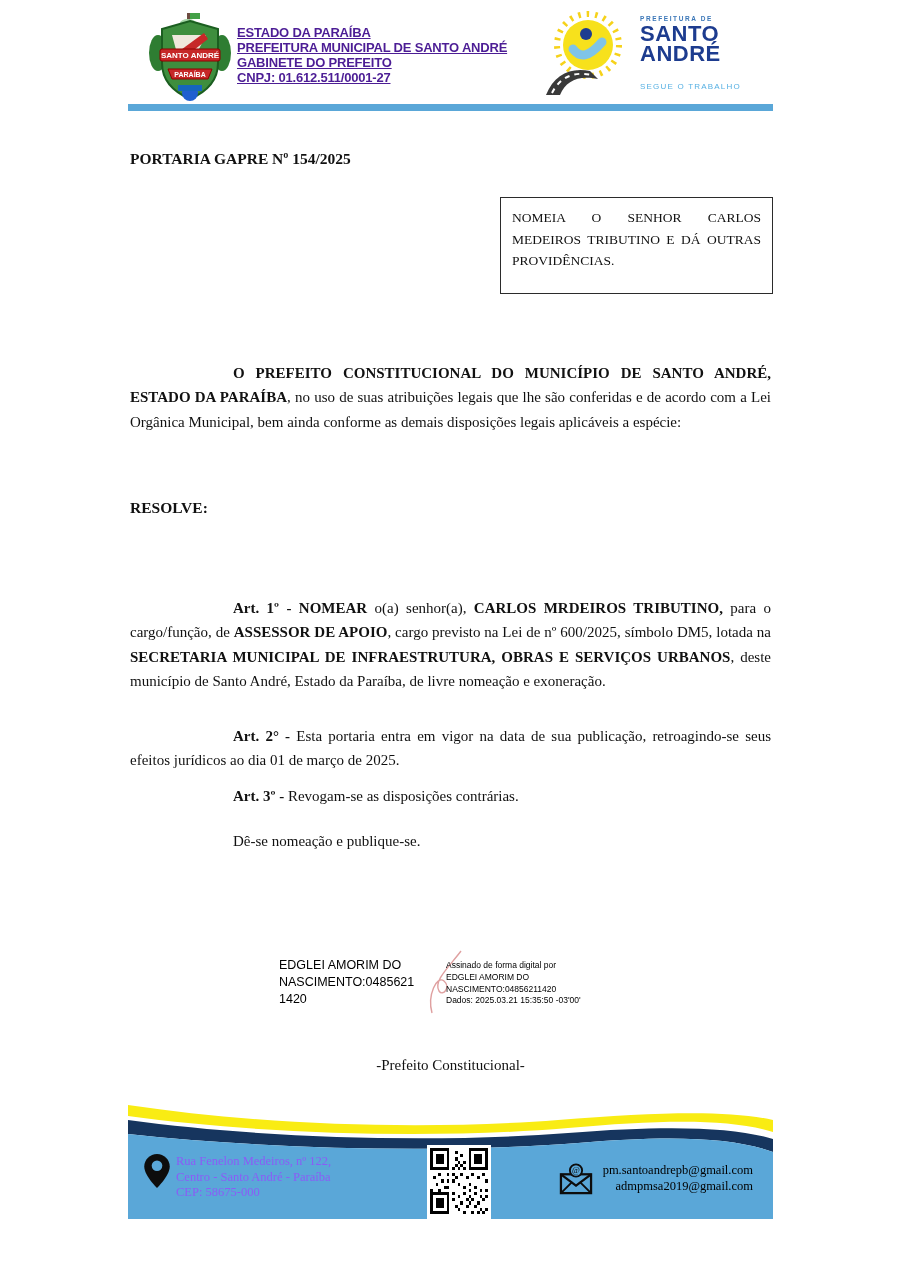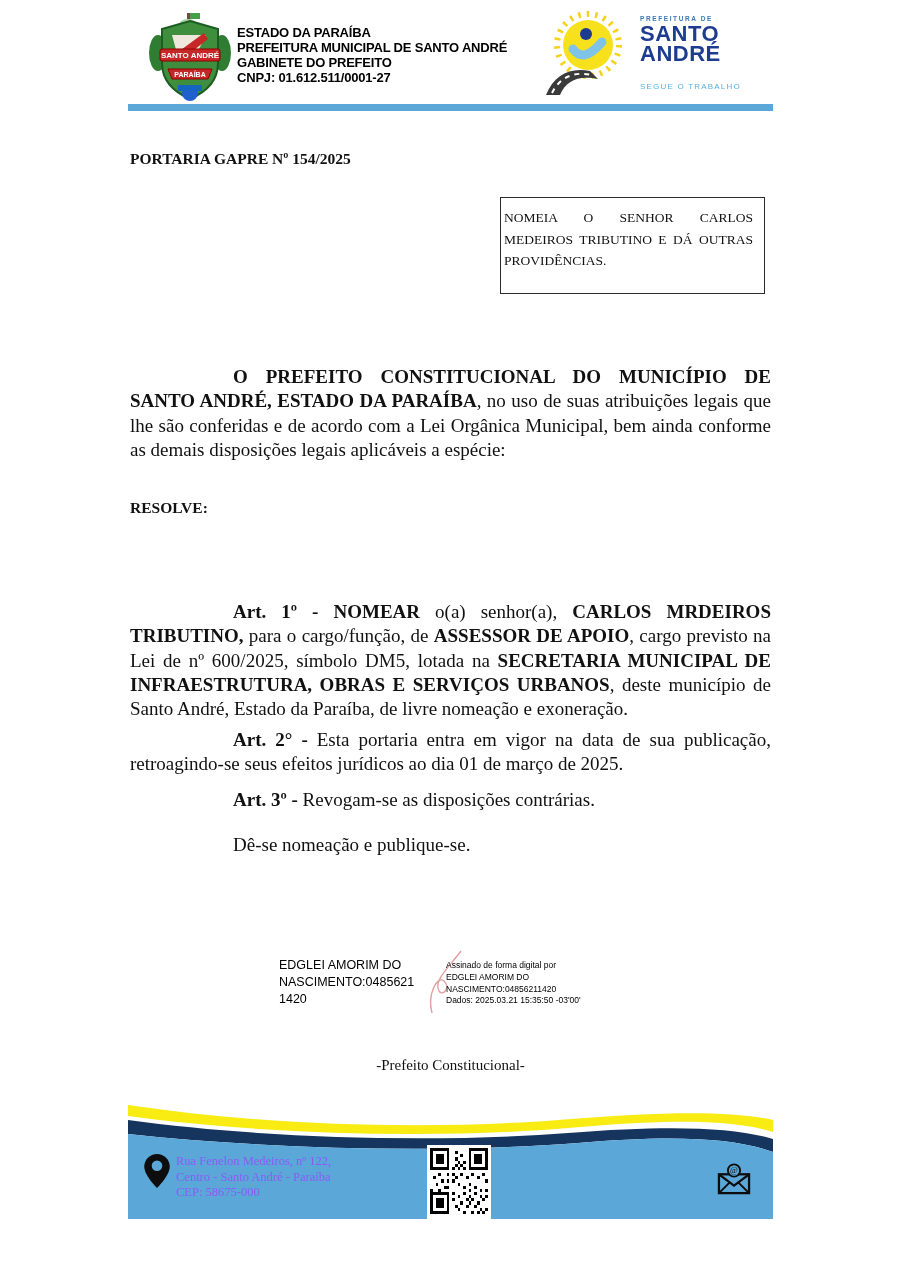--- a/index.html
+++ b/index.html
@@ -3,34 +3,34 @@
 <meta charset="utf-8">
 <style>
   html,body{margin:0;padding:0;background:#ffffff;}
   .page{position:relative;width:900px;height:1273px;background:#fff;overflow:hidden;
         font-family:"Liberation Serif",serif;color:#111;}
 
   
   .crest{position:absolute;left:148px;top:11px;}
   .org{position:absolute;left:237px;top:25px;
        font-family:"Liberation Sans",sans-serif;font-weight:bold;
-       font-size:13px;line-height:15px;color:#000000;letter-spacing:-0.2px;}
+       font-size:13px;line-height:15px;color:#4c1d95;letter-spacing:-0.2px;text-decoration:underline;}
   .brand{position:absolute;left:540px;top:9px;display:flex;align-items:center;}
   .brand-text{margin-left:4px;font-family:"Liberation Sans",sans-serif;}
   .brand-pre{font-size:6.5px;font-weight:bold;letter-spacing:1.6px;color:#3b77b8;margin-bottom:2px;}
   .brand-big{font-size:22px;font-weight:800;color:#1d3c8f;line-height:20px;letter-spacing:0.5px;}
   .brand-slogan{font-size:8px;color:#56b0e3;letter-spacing:1.2px;margin-top:18px;}
   .divider{position:absolute;left:128px;top:104px;width:645px;height:7px;background:#5aa7d8;}
 
   
   .title{position:absolute;left:130px;top:150px;font-size:15.5px;font-weight:bold;}
   .sumbox{position:absolute;left:500px;top:197px;width:249px;height:86px;
-          border:1.4px solid #2b2b2b;padding:9px 11px 0 3px;
+          border:1.4px solid #2b2b2b;padding:9px 11px 0 11px;
           font-size:13.5px;line-height:21.5px;text-align:justify;}
-  .para{position:absolute;left:130px;width:641px;font-size:19px;line-height:24.3px;
+  .para{position:absolute;left:130px;width:641px;font-size:15px;line-height:24.3px;
         text-align:justify;text-indent:103px;}
   .intro{top:346px;}
   .resolve{position:absolute;left:130px;top:499px;font-size:15.5px;font-weight:bold;}
   .art1{top:581px;}
   .art2{top:709px;}
   .art3{top:769px;}
   .closing{top:814px;}
   .dateline{position:absolute;left:130px;top:851px;width:641px;font-size:15px;text-align:right;}
   .b{font-weight:bold;}
 
@@ -175,16 +175,20 @@
     </div>
 
     <div class="f-emails">
       <svg width="38" height="32" viewBox="0 0 40 34">
         <rect x="4" y="12" width="32" height="20" fill="none" stroke="#0d0d0d" stroke-width="2.4"></rect>
         <path d="M4 12 L20 24 L36 12" fill="none" stroke="#0d0d0d" stroke-width="2.4"></path>
         <path d="M4 32 L16 20 M36 32 L24 20" fill="none" stroke="#0d0d0d" stroke-width="2"></path>
         <circle cx="20" cy="8" r="6.5" fill="#5aa7d8" stroke="#0d0d0d" stroke-width="2"></circle>
         <text x="20" y="11" text-anchor="middle" font-size="9" font-family="Liberation Serif,serif" fill="#0d0d0d">@</text>
       </svg>
+      <div>
+          <div>pm.santoandrepb@gmail.com</div>
+          <div>admpmsa2019@gmail.com</div>
+        </div>
     </div>
   </div>
 
 </div>
 
 </body></html>

